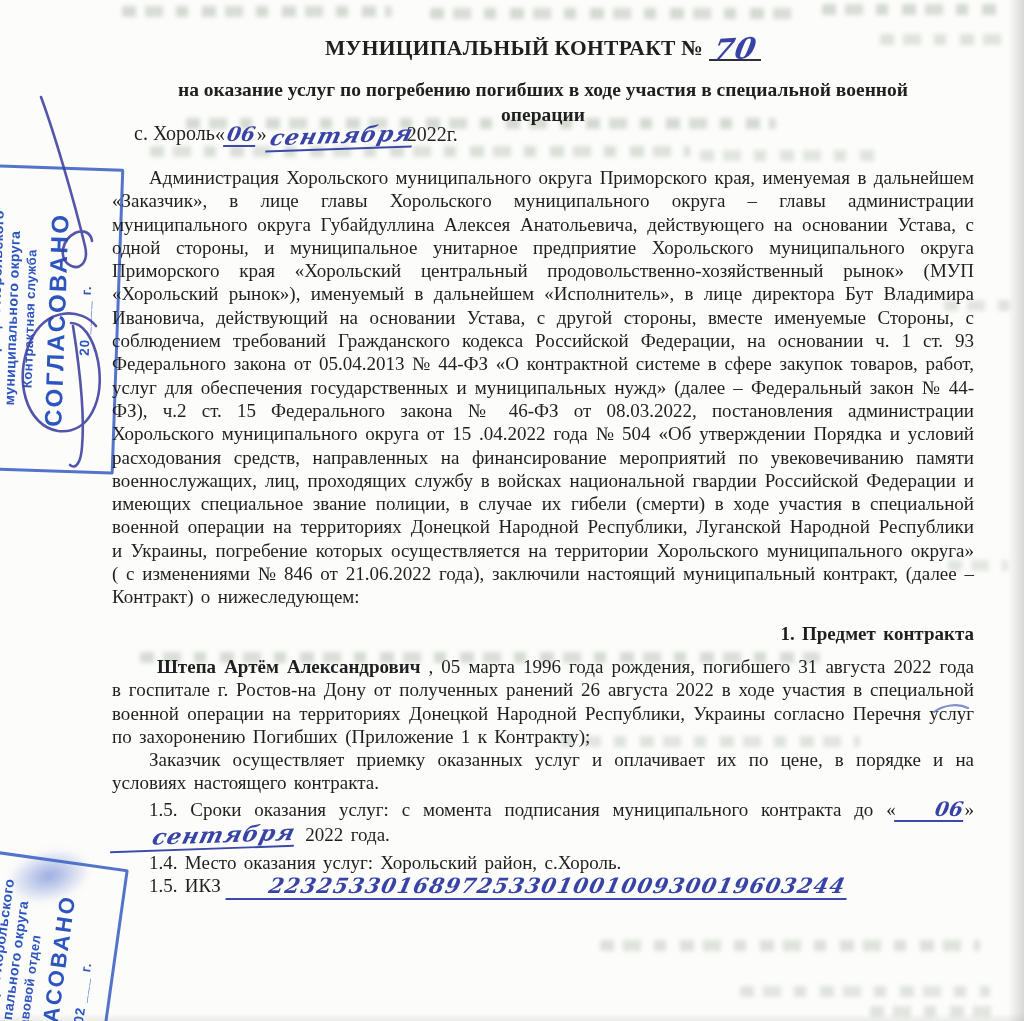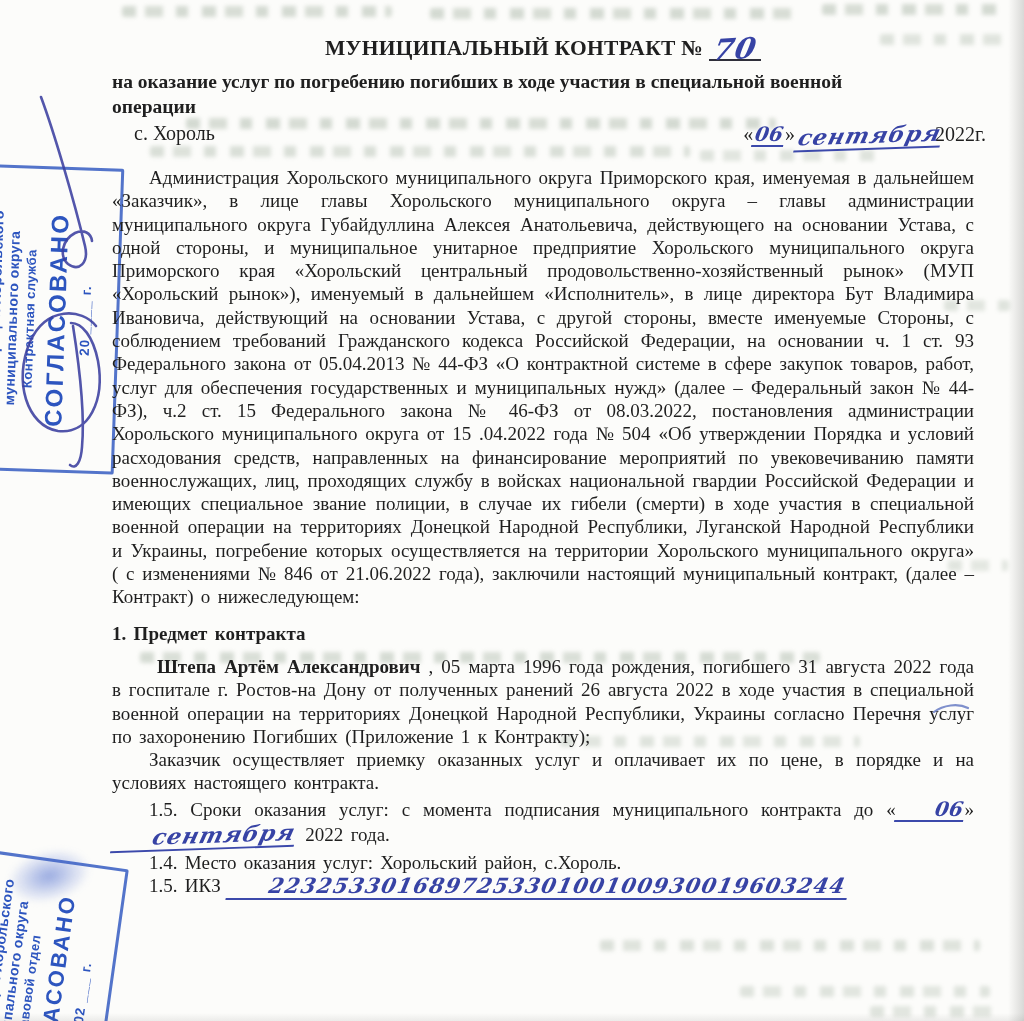--- a/index.html
+++ b/index.html
@@ -7,29 +7,29 @@
         font-family:"Liberation Serif",serif;color:#1f1f1f;}
   .edge-shade{position:absolute;top:0;right:0;width:16px;height:100%;
         background:linear-gradient(to right,rgba(0,0,0,0),rgba(90,90,88,0.22));}
   .bottom-shade{position:absolute;left:0;bottom:0;width:100%;height:8px;background:linear-gradient(to bottom,rgba(0,0,0,0),rgba(90,90,88,0.10));}
 
   
   .doc-title{position:absolute;top:36px;left:112px;width:862px;text-align:center;
         font-weight:bold;font-size:21.5px;letter-spacing:0.3px;}
   .num-slot{display:inline-block;min-width:52px;border-bottom:2.4px solid #2f2f3a;text-align:center;
         line-height:0.55;vertical-align:-4px;}
-  .doc-subtitle{position:absolute;top:69px;left:112px;width:862px;}
+  .doc-subtitle{position:absolute;top:77px;left:112px;width:862px;text-align:center;}
   .doc-subtitle span{display:inline-block;max-width:808px;font-weight:bold;font-size:19.5px;line-height:25px;}
   .place-date{position:absolute;top:122px;left:134px;width:852px;display:flex;
-        justify-content:space-between;font-size:20px;}
+        font-size:20px;}
   .main{position:absolute;top:166px;left:112px;width:862px;font-size:19px;line-height:23.3px;
         text-align:justify;word-spacing:2.6px;}
   .main p{margin:0;}
   .ind{text-indent:37px;}
-  .sec-head{text-align:left;font-weight:bold;text-indent:0;margin:13px 0 10px 0 !important;}
+  .sec-head{text-align:right;font-weight:bold;text-indent:0;margin:13px 0 10px 0 !important;}
   .b{font-weight:bold;margin-left:8px;}
   .sp-before{margin-top:3px !important;}
 
   
   .hand{font-family:"DejaVu Serif",serif;font-style:italic;color:#3743a5;}
   .hand-num{display:inline-block;transform:skewX(-14deg) rotate(-3deg);font-size:29px;line-height:0.6;
         font-weight:bold;letter-spacing:1px;}
   .hand-day{display:inline-block;transform:skewX(-10deg);border-bottom:2px solid #3c49ab;
         font-size:20px;line-height:1;padding:0 2px 1px 2px;font-weight:bold;}
   .hand-month{display:inline-block;transform:skewX(-16deg) rotate(-2deg);border-bottom:2px solid #3c49ab;

